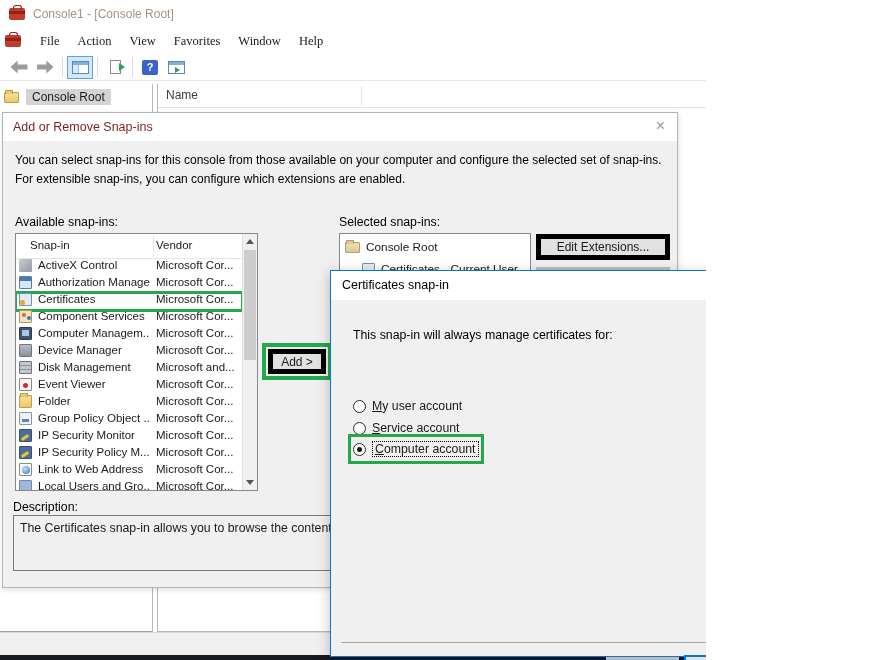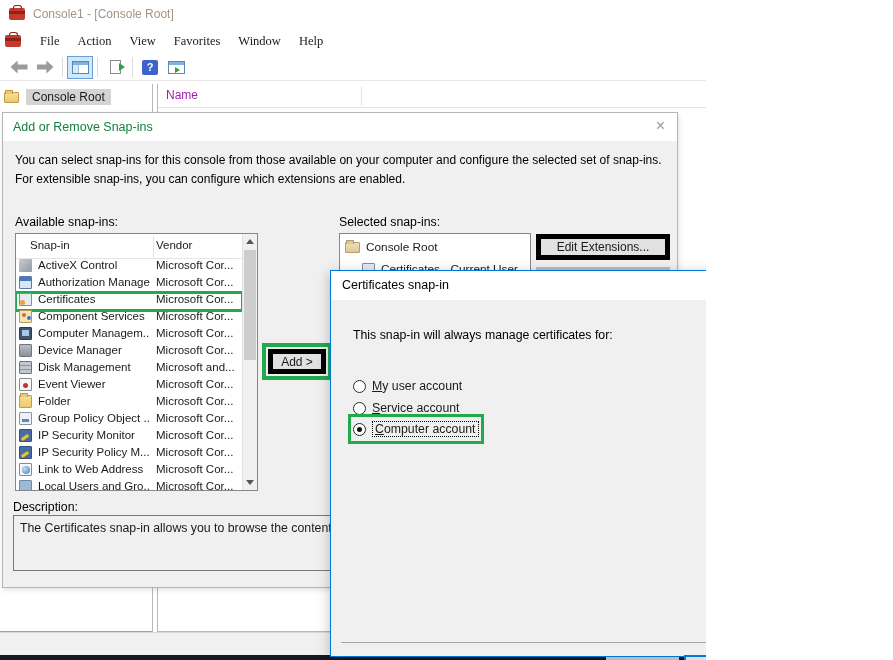--- a/index.html
+++ b/index.html
@@ -48,35 +48,35 @@
   .win-icon.play::after { content:""; position:absolute; left:6px; top:5px; border-left:5px solid #2fa14a; border-top:3px solid transparent; border-bottom:3px solid transparent; }
   .export-icon { width:11px; height:14px; background:#fff; border:1px solid #8a8a8a; position:relative; }
   .export-icon::after { content:""; position:absolute; right:-5px; bottom:2px; border-left:6px solid #2fa14a; border-top:4px solid transparent; border-bottom:4px solid transparent; }
   .help-icon { width:16px; height:15px; background:#3c63c8; color:#fff; font-weight:bold; font-size:11px; display:flex; align-items:center; justify-content:center; border-radius:2px; }
 
   
   #left-pane  { position:absolute; left:0; top:84px; width:153px; height:548px; background:#fff; border-right:1px solid #b8b8b8; border-bottom:1px solid #a0a0a0; }
   #right-pane { position:absolute; left:157px; top:84px; width:731px; height:548px; background:#fff; border:1px solid #b8b8b8; border-top:none; }
   #right-margin { position:absolute; left:888px; top:84px; width:5px; height:548px; background:#f0f0f0; }
   #list-header { position:absolute; left:0; top:0; width:100%; height:24px; border-bottom:1px solid #e3e3e3; }
-  #name-header { position:absolute; left:8px; top:4px; font-size:12px; color:#a21caf; }
+  #name-header { position:absolute; left:8px; top:4px; font-size:12px; color:#404040; }
   #col-divider { position:absolute; left:203px; top:2px; width:1px; height:20px; background:#e3e3e3; }
   #tree-item { position:absolute; left:4px; top:5px; display:flex; align-items:center; }
   .folder-icon { width:15px; height:11px; background:linear-gradient(#f7e09a,#ecc96a); border:1px solid #c29c44; position:relative; border-radius:1px; flex:none; }
   .folder-icon::before { content:""; position:absolute; left:0; top:-3px; width:6px; height:3px; background:#ecc96a; border:1px solid #c29c44; border-bottom:none; }
   #tree-item .lbl { margin-left:7px; background:#d4d4d4; padding:1px 6px; font-size:12px; }
 
   #statusbar { position:absolute; left:0; top:632px; width:893px; height:23px; background:#f0f0f0; border-top:1px solid #d9d9d9; }
   #bottombar { position:absolute; left:0; top:655px; width:893px; height:5px; background:#181821; }
 
   
   .dialog { position:absolute; background:#f0f0f0; }
   #dlg1 { left:2px; top:112px; width:676px; height:476px; border:1px solid #b5b5b5; z-index:5; box-shadow:1px 2px 5px rgba(0,0,0,.12); }
   #dlg1 .dlg-title { position:absolute; left:0; top:0; right:0; height:28px; background:#fff; }
-  #dlg1-title-text { position:absolute; left:10px; top:7px; color:#15803d; font-size:12.5px; }
+  #dlg1-title-text { position:absolute; left:10px; top:7px; color:#7f1d1d; font-size:12.5px; }
   #dlg1-close { position:absolute; right:12px; top:4px; font-size:16px; color:#9a9a9a; }
   #dlg1 .dlg-body { position:absolute; left:0; top:28px; right:0; bottom:0; }
 
   #dlg1-intro { position:absolute; left:12px; top:10px; width:652px; font-size:12px; line-height:1.55; color:#000; }
   .sec-label { position:absolute; font-size:12.3px; color:#000; }
 
   .listbox { position:absolute; background:#fff; border:1px solid #828790; }
   #avail-list { left:12px; top:92px; width:243px; height:258px; }
   #avail-header { position:absolute; left:0; top:0; right:15px; height:25px; border-bottom:1px solid #e5e5e5; background:#fff; }
   .col-h { position:absolute; top:5px; font-size:11.5px; color:#1a1a1a; }
@@ -129,21 +129,21 @@
   #desc-box { position:absolute; left:10px; top:374px; width:656px; height:56px; border:1px solid #787878; background:#f0f0f0; overflow:hidden; }
   #desc-text { position:absolute; left:6px; top:5px; font-size:12.3px; white-space:nowrap; }
 
   
   #dlg2 { left:330px; top:270px; width:518px; height:387px; border:1px solid #0078d7; z-index:10; box-shadow:0 3px 12px rgba(0,0,0,.25); }
   #dlg2 .dlg-title { position:absolute; left:0; top:0; right:0; height:29px; background:#fff; }
   #dlg2-title-text { position:absolute; left:11px; top:7px; color:#000; font-size:12.5px; }
   #dlg2-close { position:absolute; right:13px; top:5px; font-size:16px; color:#1a1a1a; }
   #dlg2 .dlg-body { position:absolute; left:0; top:29px; right:0; bottom:0; }
   #cert-prompt { position:absolute; left:22px; top:28px; font-size:12.3px; color:#000; }
-  .radio-row { position:absolute; left:22px; display:flex; align-items:center; gap:6px; height:20px; font-size:12.3px; }
+  .radio-row { position:absolute; left:22px; display:flex; align-items:center; gap:6px; height:20px; font-size:12.3px;margin-top:20px; }
   .radio { width:13px; height:13px; border-radius:50%; border:1px solid #2b2b2b; background:#fff; position:relative; flex:none; }
   .radio.checked::after { content:""; position:absolute; left:3px; top:3px; width:5px; height:5px; border-radius:50%; background:#111; }
   .radio-row.hl { outline:3px solid #22a94c; outline-offset:2px; }
   .rlabel.focused { border:1px dotted #000; padding:0 2px; }
   #dlg2-sep { position:absolute; left:10px; top:342px; width:498px; height:1px; background:#a6a6a6; }
   #back-btn  { left:275px; top:357px; width:73px; height:21px; }
   #next-btn  { left:353px; top:355px; width:67px; height:23px; }
   #cancel-btn{ left:436px; top:357px; width:70px; height:21px; }
 </style>
 </head>

